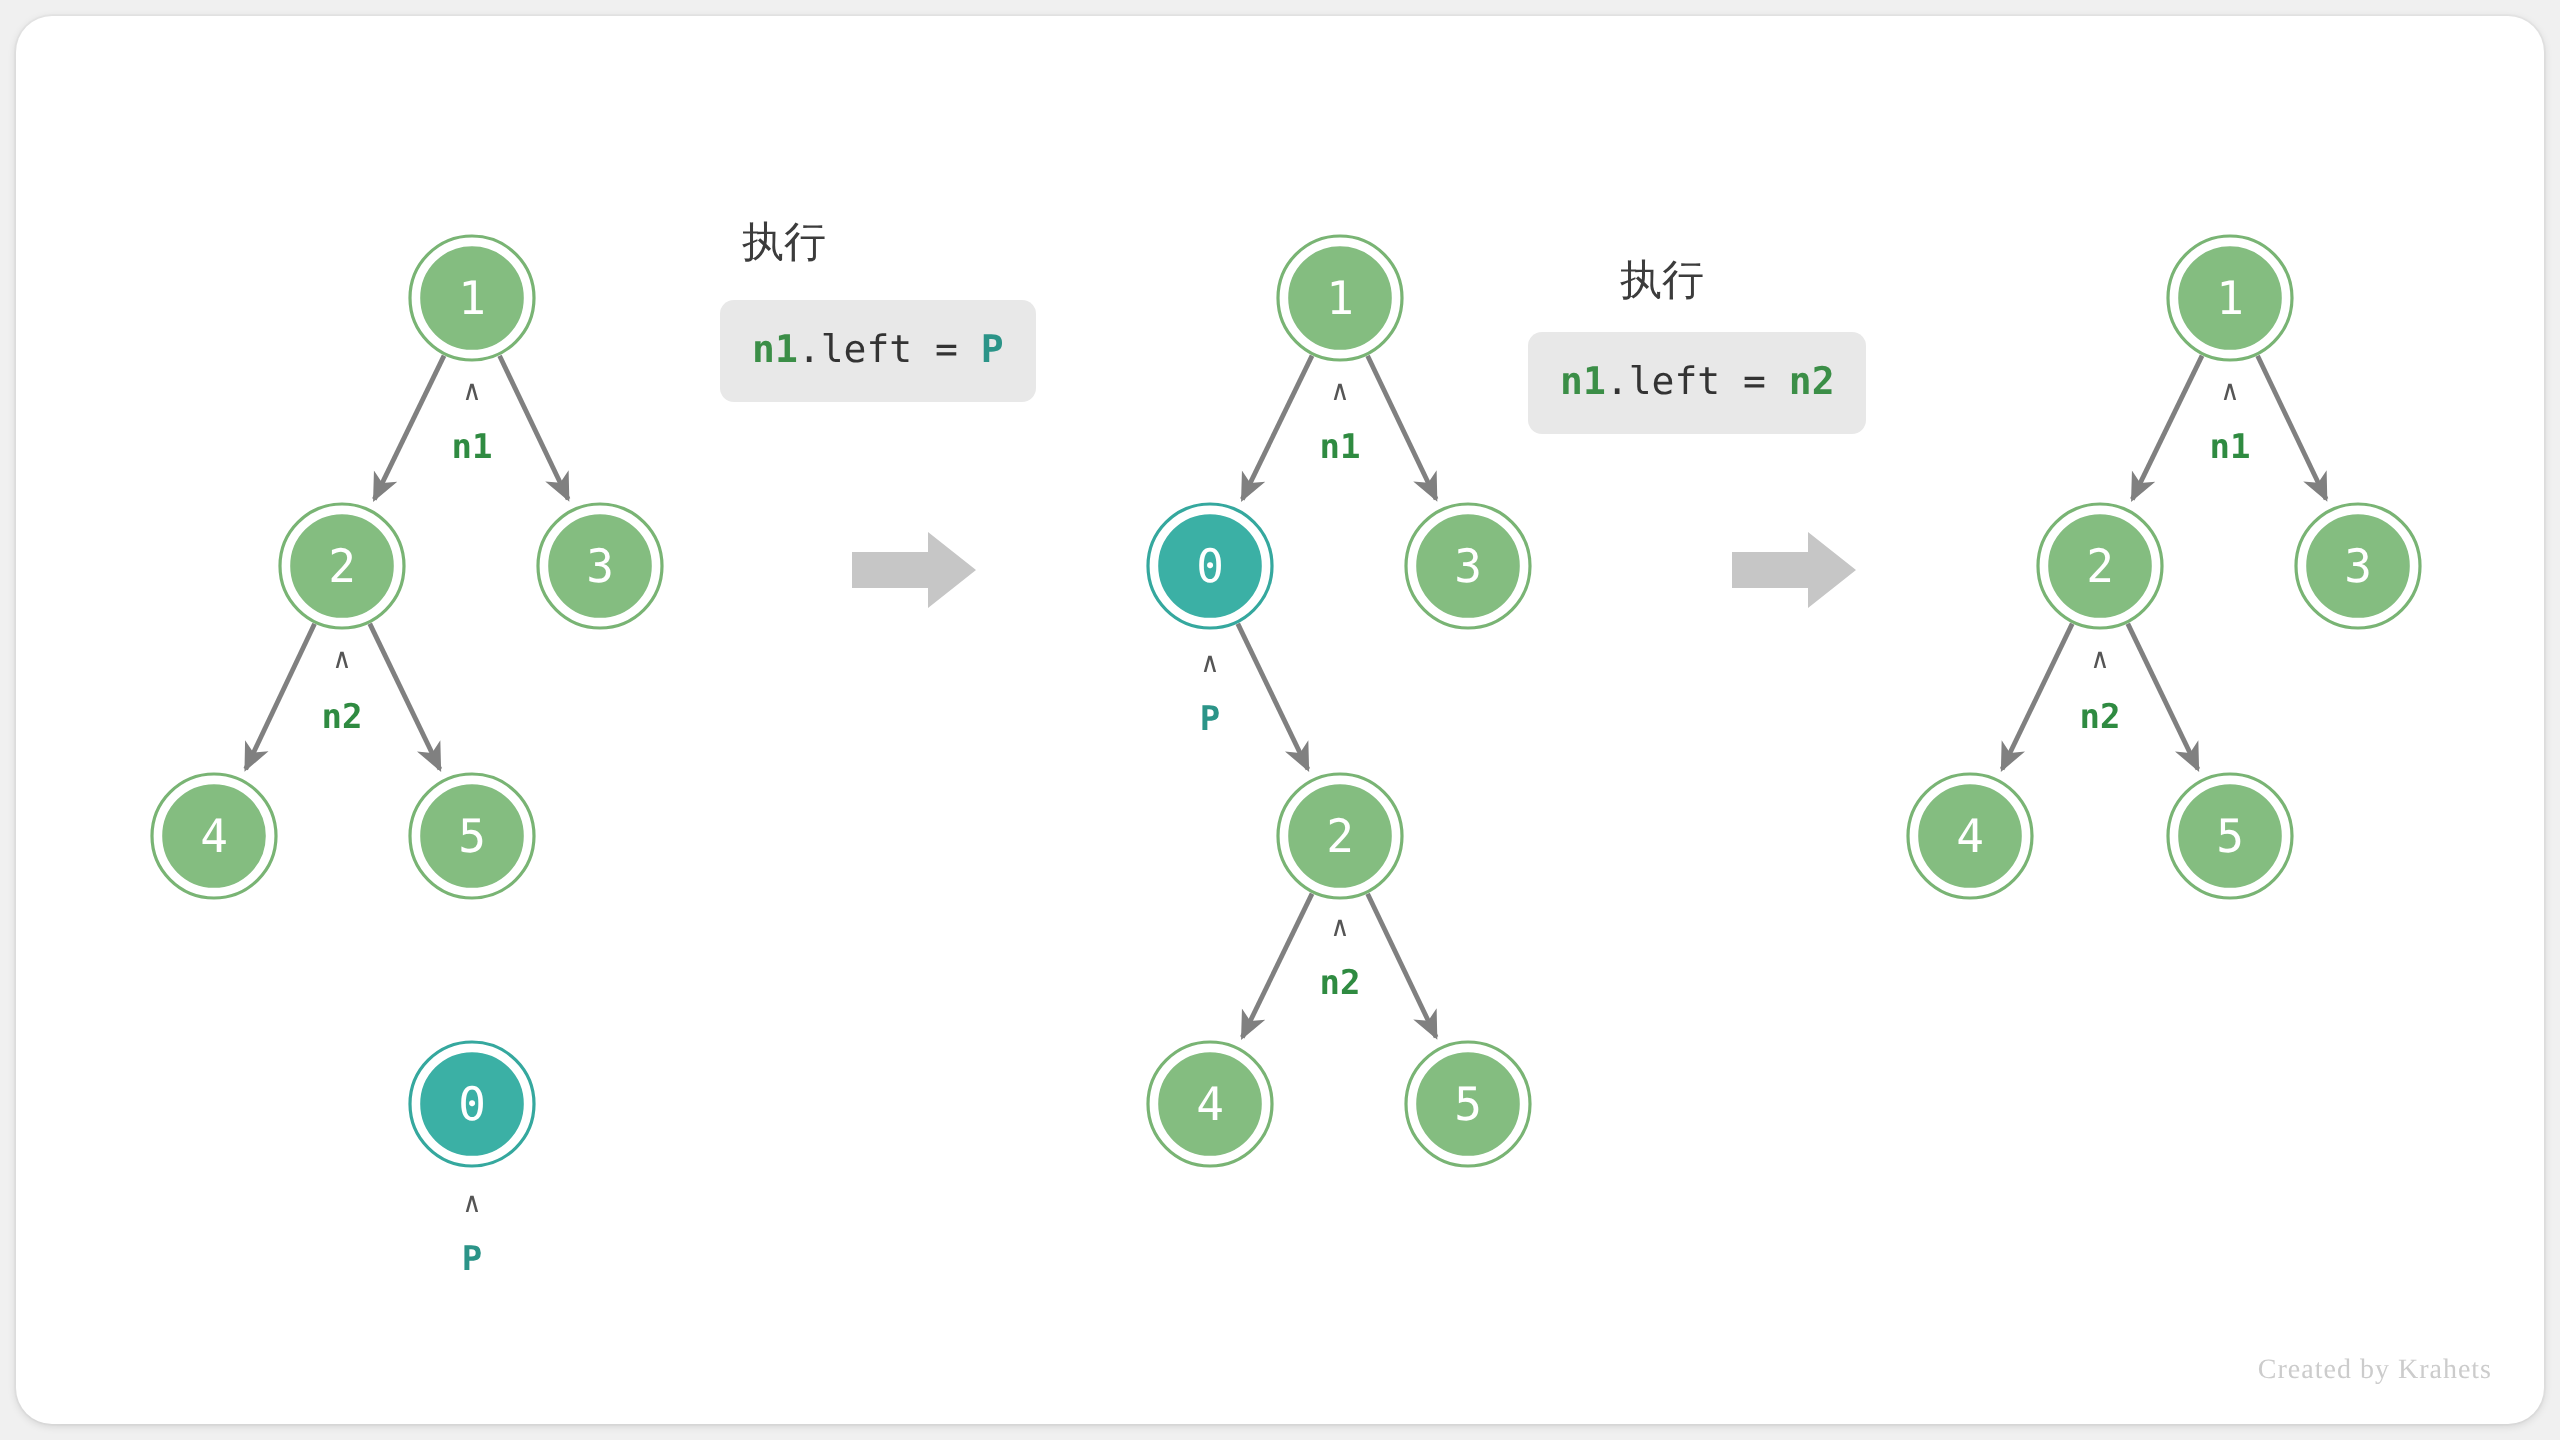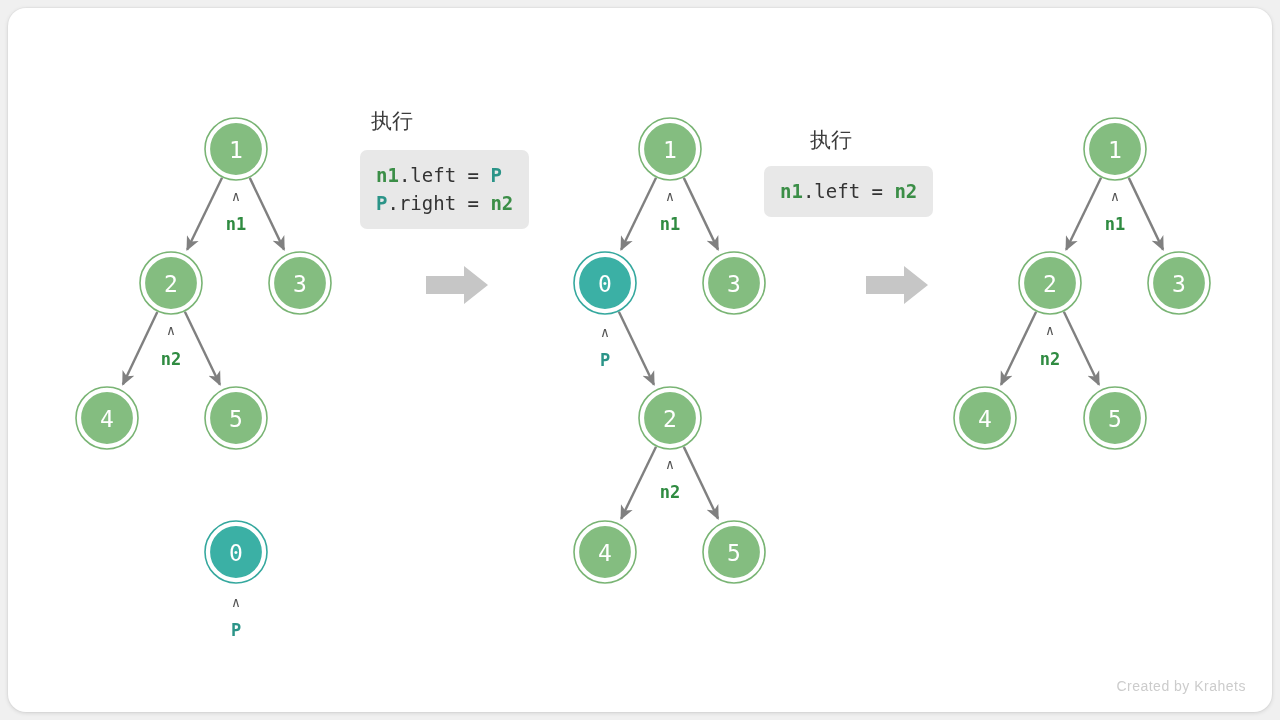--- a/index.html
+++ b/index.html
@@ -79,21 +79,21 @@
     white-space: pre;
   }
   .code-line { white-space: pre; }
   .tok-n { color: #3b8e47; font-weight: bold; }
   .tok-p { color: #2b9488; font-weight: bold; }
   .tok-plain { color: #333333; }
   .footer {
     position: absolute;
     right: 26px;
     bottom: 18px;
-    font-family: Liberation Sans, sans-serif;
+    font-family: Liberation Serif, serif;
     font-size: 14px;
     color: #cccccc;
     letter-spacing: 0.5px;
     white-space: nowrap;
   }
 </style>
 </head>
 <body>
 
 <div id="canvas">
@@ -226,20 +226,20 @@
           <text x="1042" y="351" class="ptr-label green">n2</text>
         </g>
       <g id="transitions-layer">
           <polygon points="418,268 456,268 456,258 480,277 456,296 456,286 418,286" fill="#c6c6c6"></polygon>
           <polygon points="858,268 896,268 896,258 920,277 896,296 896,286 858,286" fill="#c6c6c6"></polygon>
         </g>
     </svg>
 
     <div id="overlay">
         <div class="step-title" style="left: 363px; top: 99px;">执行</div>
-        <div class="code-box" style="left: 352px; top: 126px; margin-top: 16px;"><div class="code-line"><span class="tok-n">n1</span><span class="tok-plain">.left = </span><span class="tok-p">P</span></div><div class="code-line"><span class="tok-p">P</span><span class="tok-plain">.right = </span><span class="tok-n">n2</span></div></div>
+        <div class="code-box" style="left: 352px; top: 126px; margin-top: 16px;"><div class="code-line"><span class="tok-n">n1</span><span class="tok-plain">.left = </span><span class="tok-p">P</span></div></div>
         <div class="step-title" style="left: 802px; top: 118px;">执行</div>
         <div class="code-box" style="left: 756px; top: 158px;"><div class="code-line"><span class="tok-n">n1</span><span class="tok-plain">.left = </span><span class="tok-n">n2</span></div></div>
       </div>
 
     <div class="footer">Created by Krahets</div>
   </div>
 </div>
 
 </body></html>

